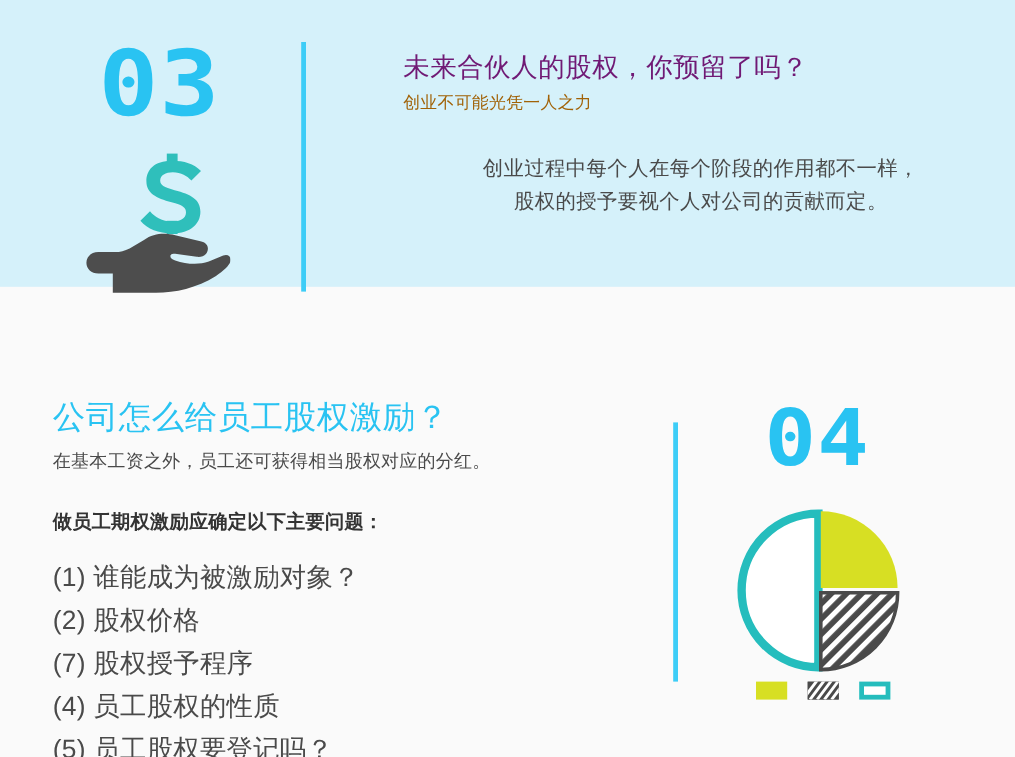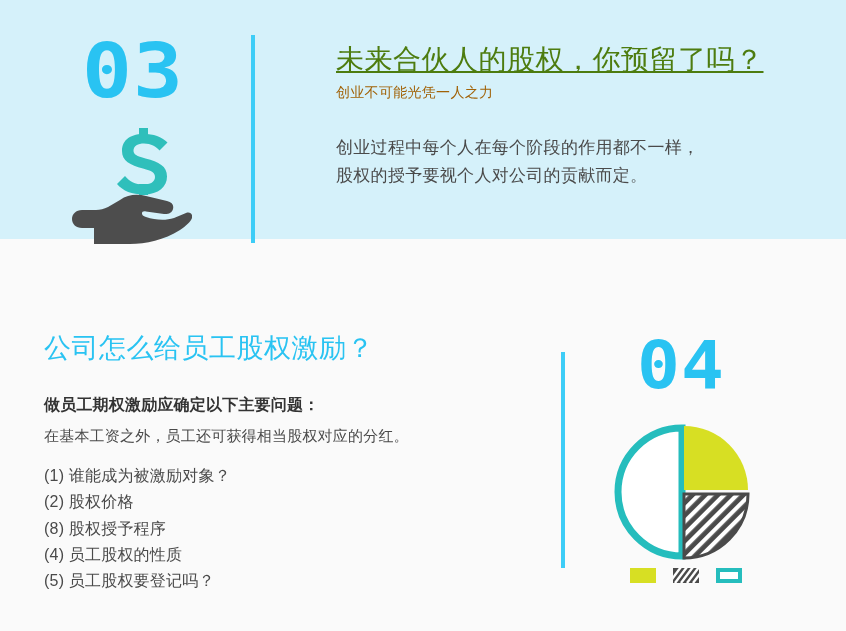--- a/index.html
+++ b/index.html
@@ -82,41 +82,40 @@
   }
 
   
   #top-text {
     position: absolute;
     left: 336px;
     top: 42px;
     width: 496px;
   }
   #top-heading {
-    font-size: 28px;
-    color: #4d7c0f;
+    font-size: 22px;
+    color: #701a75;
     line-height: 1.25;
     letter-spacing: 0.5px;
     white-space: nowrap;
-    text-decoration: underline;
   }
   #top-subtitle {
     margin-top: 7px;
     font-size: 14px;
     color: #a16207;
     letter-spacing: 0.3px;
   }
   #top-body {
     margin-top: 32px;
     font-size: 17px;
     color: #4a4a4a;
     line-height: 1.62;
     letter-spacing: 0.3px;
   }
-  #top-body div { white-space: nowrap; }
+  #top-body div { white-space: nowrap; text-align: center; }
 
   
   #section-bottom {
     position: absolute;
     left: 0;
     top: 288px;
     width: 846px;
     height: 343px;
     background: #fafafa;
   }
@@ -147,21 +146,21 @@
     font-weight: bold;
     color: #333333;
     letter-spacing: 0.2px;
     white-space: nowrap;
   }
   #bottom-list {
     margin-top: 17px;
     list-style: none;
   }
   #bottom-list li {
-    font-size: 16px;
+    font-size: 22px;
     color: #4a4a4a;
     line-height: 1.63;
     letter-spacing: 0.2px;
     white-space: nowrap;
   }
 
   
   #pie-chart {
     position: absolute;
     left: 614px;
@@ -249,26 +248,26 @@
         <div>创业过程中每个人在每个阶段的作用都不一样，</div>
         <div>股权的授予要视个人对公司的贡献而定。</div>
       </div>
     </div>
   </div>
 
   <div id="section-bottom"></div>
 
   <div id="bottom-text">
     <div id="bottom-heading">公司怎么给员工股权激励？</div>
+    <div id="bottom-subtitle">在基本工资之外，员工还可获得相当股权对应的分红。</div>
     <div id="bottom-question">做员工期权激励应确定以下主要问题：</div>
-    <div id="bottom-subtitle">在基本工资之外，员工还可获得相当股权对应的分红。</div>
     <ul id="bottom-list">
       <li>(1) 谁能成为被激励对象？</li>
       <li>(2) 股权价格</li>
-      <li>(8) 股权授予程序</li>
+      <li>(7) 股权授予程序</li>
       <li>(4) 员工股权的性质</li>
       <li>(5) 员工股权要登记吗？</li>
     </ul>
   </div>
 
   <div class="divider-bar" id="divider-bottom"></div>
 
   <div class="num-badge" id="num-04">04</div>
 
   <div id="pie-chart">

